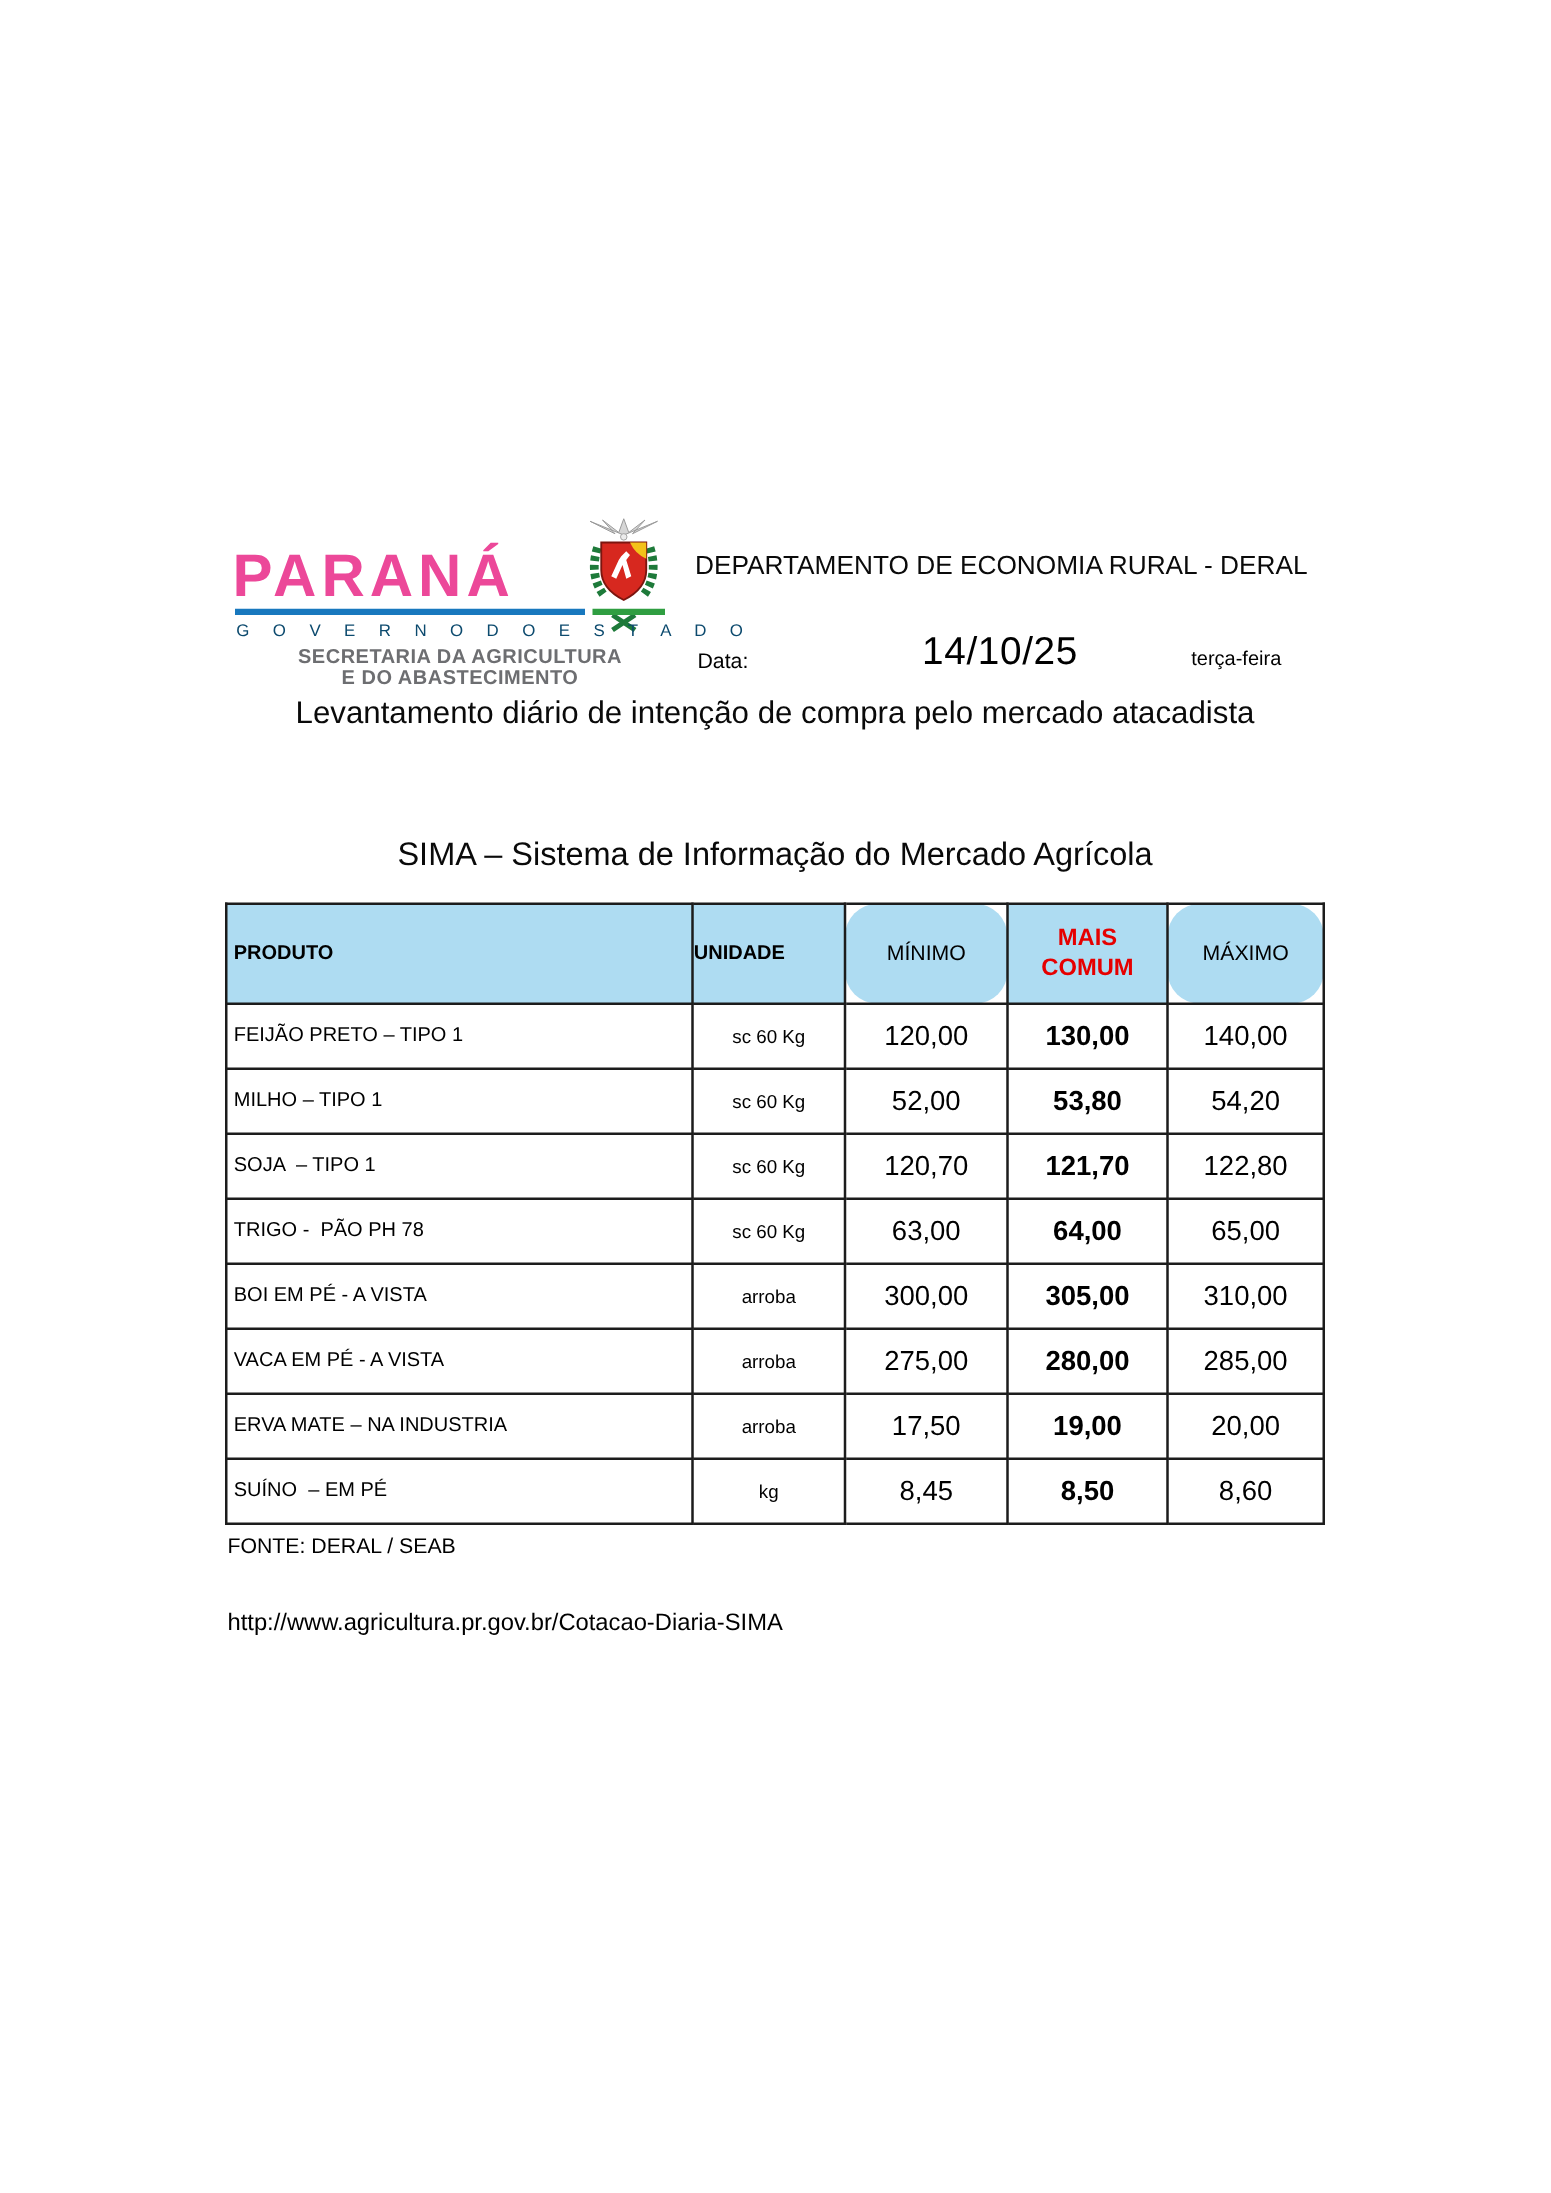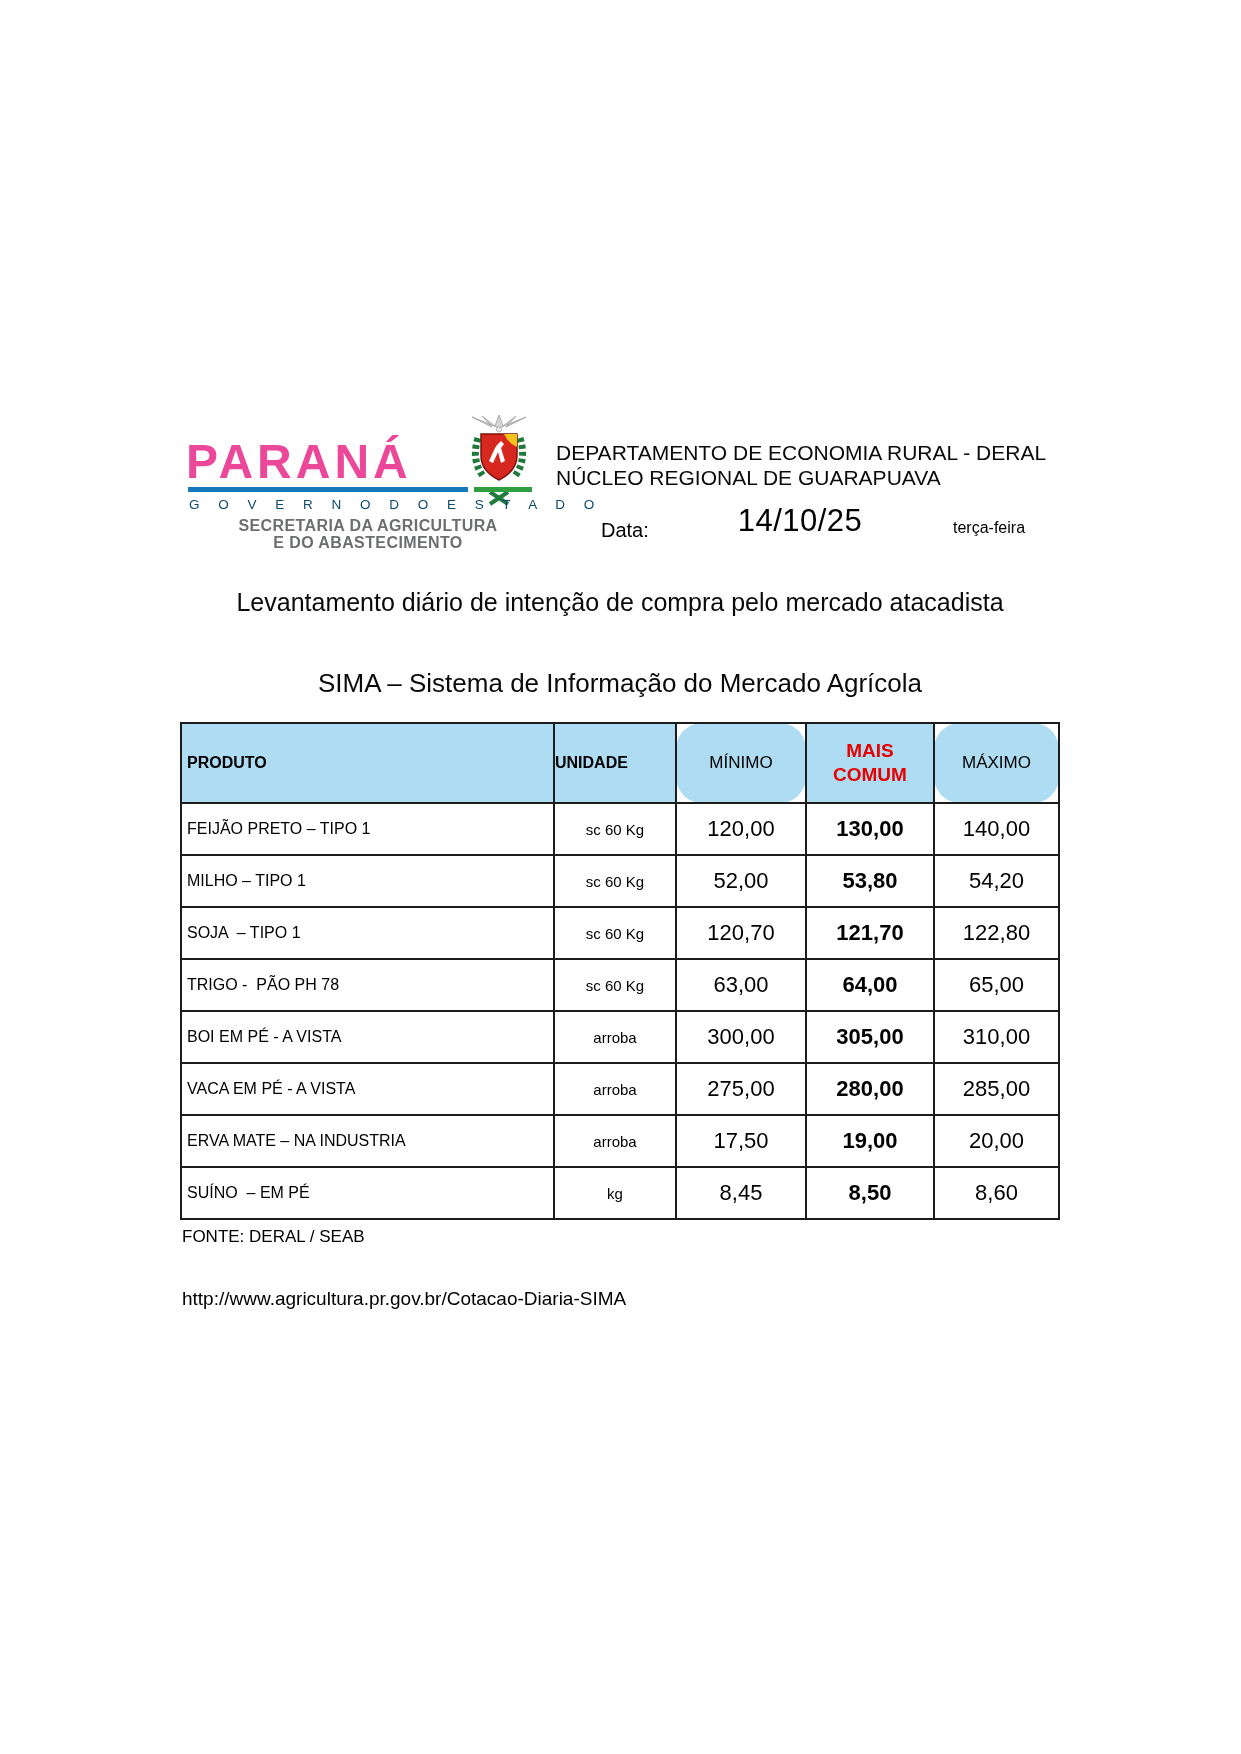--- a/index.html
+++ b/index.html
@@ -25,27 +25,27 @@
     left:188px; top:517px; width:360px; text-align:center;
     font-size:16px; font-weight:bold; color:#6d6e71; letter-spacing:0.4px; line-height:17px;
   }
   .coat { left:466px; top:414px; }
 
   
   .dept {
     left:556px; top:440px; font-size:21px; line-height:25px; color:#0a0a0a;
     white-space:nowrap;
   }
-  .date-label   { left:558px; top:519px; font-size:20px;margin-left:43px; }
+  .date-label   { left:558px; top:519px; font-size:17px; }
   .date-value   { left:700px; top:503px; width:200px; text-align:center; font-size:31px; letter-spacing:0.5px; }
   .weekday      { left:953px; top:519px; font-size:16px; }
 
   
   .main-title {
-    left:130px; top:588px; width:980px; text-align:center; font-size:25px; color:#0a0a0a;
+    left:130px; top:556px; width:980px; text-align:center; font-size:25px; color:#0a0a0a;
   }
   .sub-title {
     left:130px; top:668px; width:980px; text-align:center; font-size:26px; color:#0a0a0a;
   }
 
   
   table.price {
     position:absolute; left:180px; top:722px; width:878px;
     border-collapse:collapse; table-layout:fixed;
   }
@@ -95,21 +95,20 @@
 <div class="abs bar-blue"></div>
 <div class="abs bar-green"></div>
 <div class="abs governo">G O V E R N O   D O   E S T A D O</div>
 <div class="abs secretaria">
   <div>SECRETARIA DA AGRICULTURA</div>
   <div>E DO ABASTECIMENTO</div>
 </div>
 
 <div class="abs dept">
   <div>DEPARTAMENTO DE ECONOMIA RURAL - DERAL</div>
-  <div>NÚCLEO REGIONAL DE GUARAPUAVA</div>
 </div>
 
 <div class="abs date-label">Data:</div>
 <div class="abs date-value">14/10/25</div>
 <div class="abs weekday">terça-feira</div>
 
 <div class="abs main-title">Levantamento diário de intenção de compra pelo mercado atacadista</div>
 <div class="abs sub-title">SIMA – Sistema de Informação do Mercado Agrícola</div>
 
 <table class="price">

